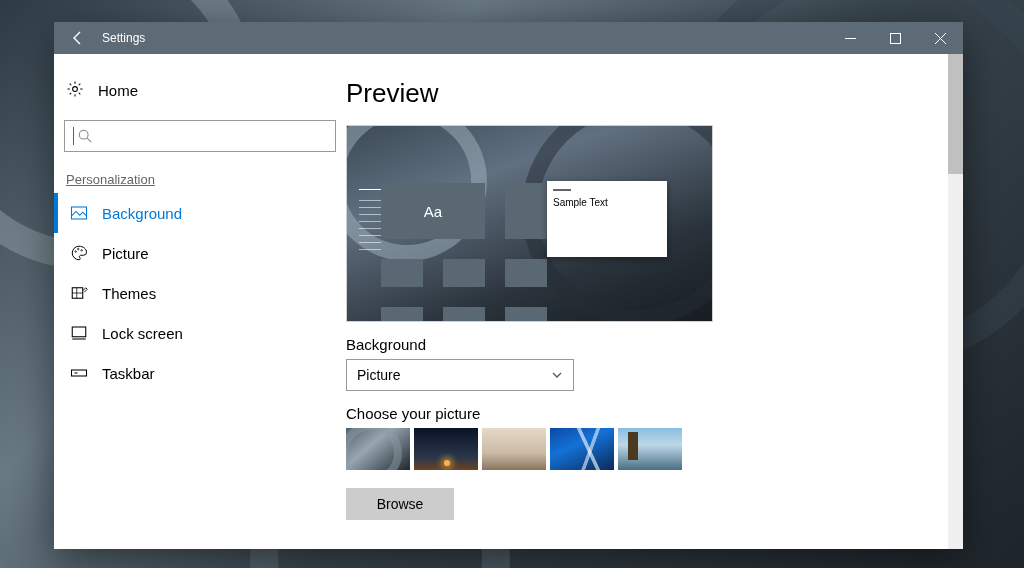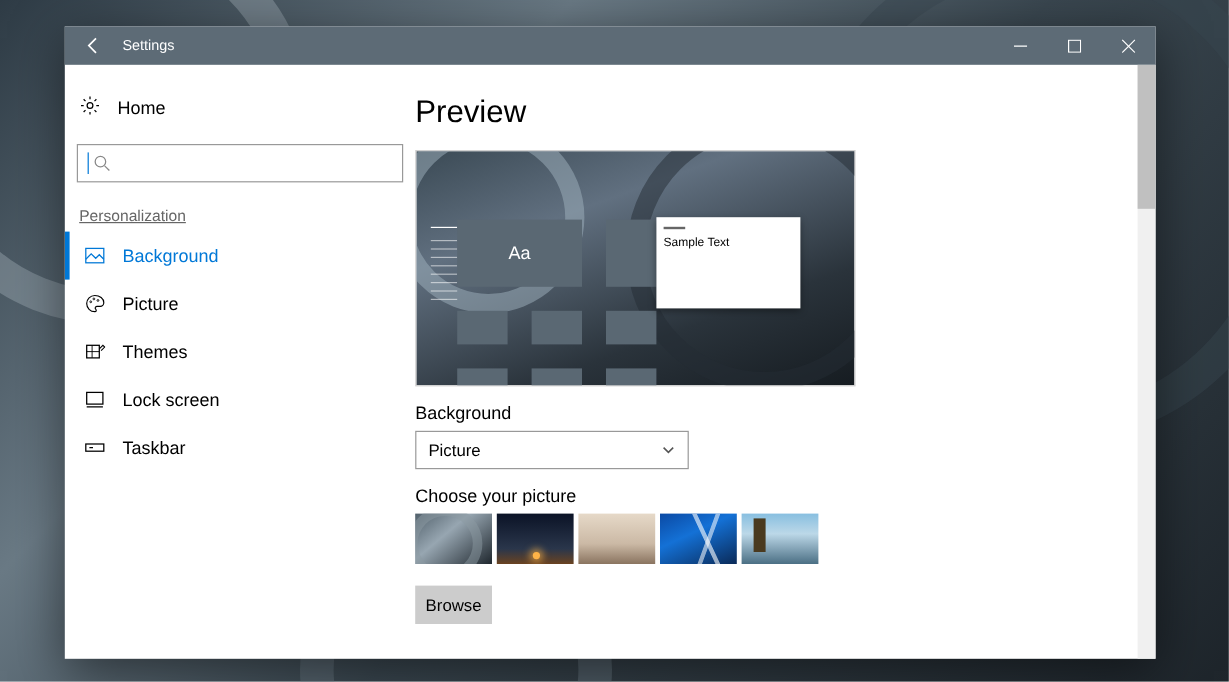--- a/index.html
+++ b/index.html
@@ -57,21 +57,21 @@
   .th1{background:linear-gradient(140deg,#51606b,#97a6b1 40%,#1f272e);}
   .th2{background:linear-gradient(#0b1326,#2a364b 70%,#6a4321 100%);}
   .th3{background:linear-gradient(#e6d9c8,#cbb9a5 60%,#8a7460);}
   .th4{background:linear-gradient(155deg,#0b4aa4,#1471d6 40%,#0a2a58);}
   .th5{background:linear-gradient(#88bfe0,#bcd8e8 40%,#4b6f84);}
   .th4::after{content:"";position:absolute;left:10px;top:0;width:60px;height:42px;background:linear-gradient(65deg,transparent 45%,rgba(255,255,255,.6)46%,rgba(255,255,255,.6)50%,transparent 51%),linear-gradient(110deg,transparent 48%,rgba(255,255,255,.55)49%,rgba(255,255,255,.55)53%,transparent 54%);}
   .th2::after{content:"";position:absolute;left:30px;bottom:4px;width:6px;height:6px;background:#ffb347;border-radius:50%;box-shadow:0 0 6px 3px rgba(255,180,70,.6);}
   .th5::after{content:"";position:absolute;left:10px;top:4px;width:10px;height:28px;background:#4a3a1f;}
   .th1::after{content:"";position:absolute;left:-6px;top:-6px;width:46px;height:46px;border:8px solid #8c99a2;border-radius:50%;opacity:.5;}
 
-  .browse-btn{width:64px;height:32px;background:#ccc;border:none;font-size:14px;margin-top:18px;display:flex;align-items:center;justify-content:center;}
+  .browse-btn{width:108px;height:32px;background:#ccc;border:none;font-size:14px;margin-top:18px;display:flex;align-items:center;justify-content:center;}
 
   .content-scrollbar{position:absolute;right:0;top:0;width:15px;height:100%;background:#f0f0f0;}
   .content-scrollbar .th{position:absolute;right:0;top:0;width:15px;height:120px;background:#c0c0c0;}
 </style>
 </head>
 <body>
 
 <div class="bg-gear g1"></div>
 <div class="bg-gear g2"></div>
 <div class="bg-gear g3"></div>

